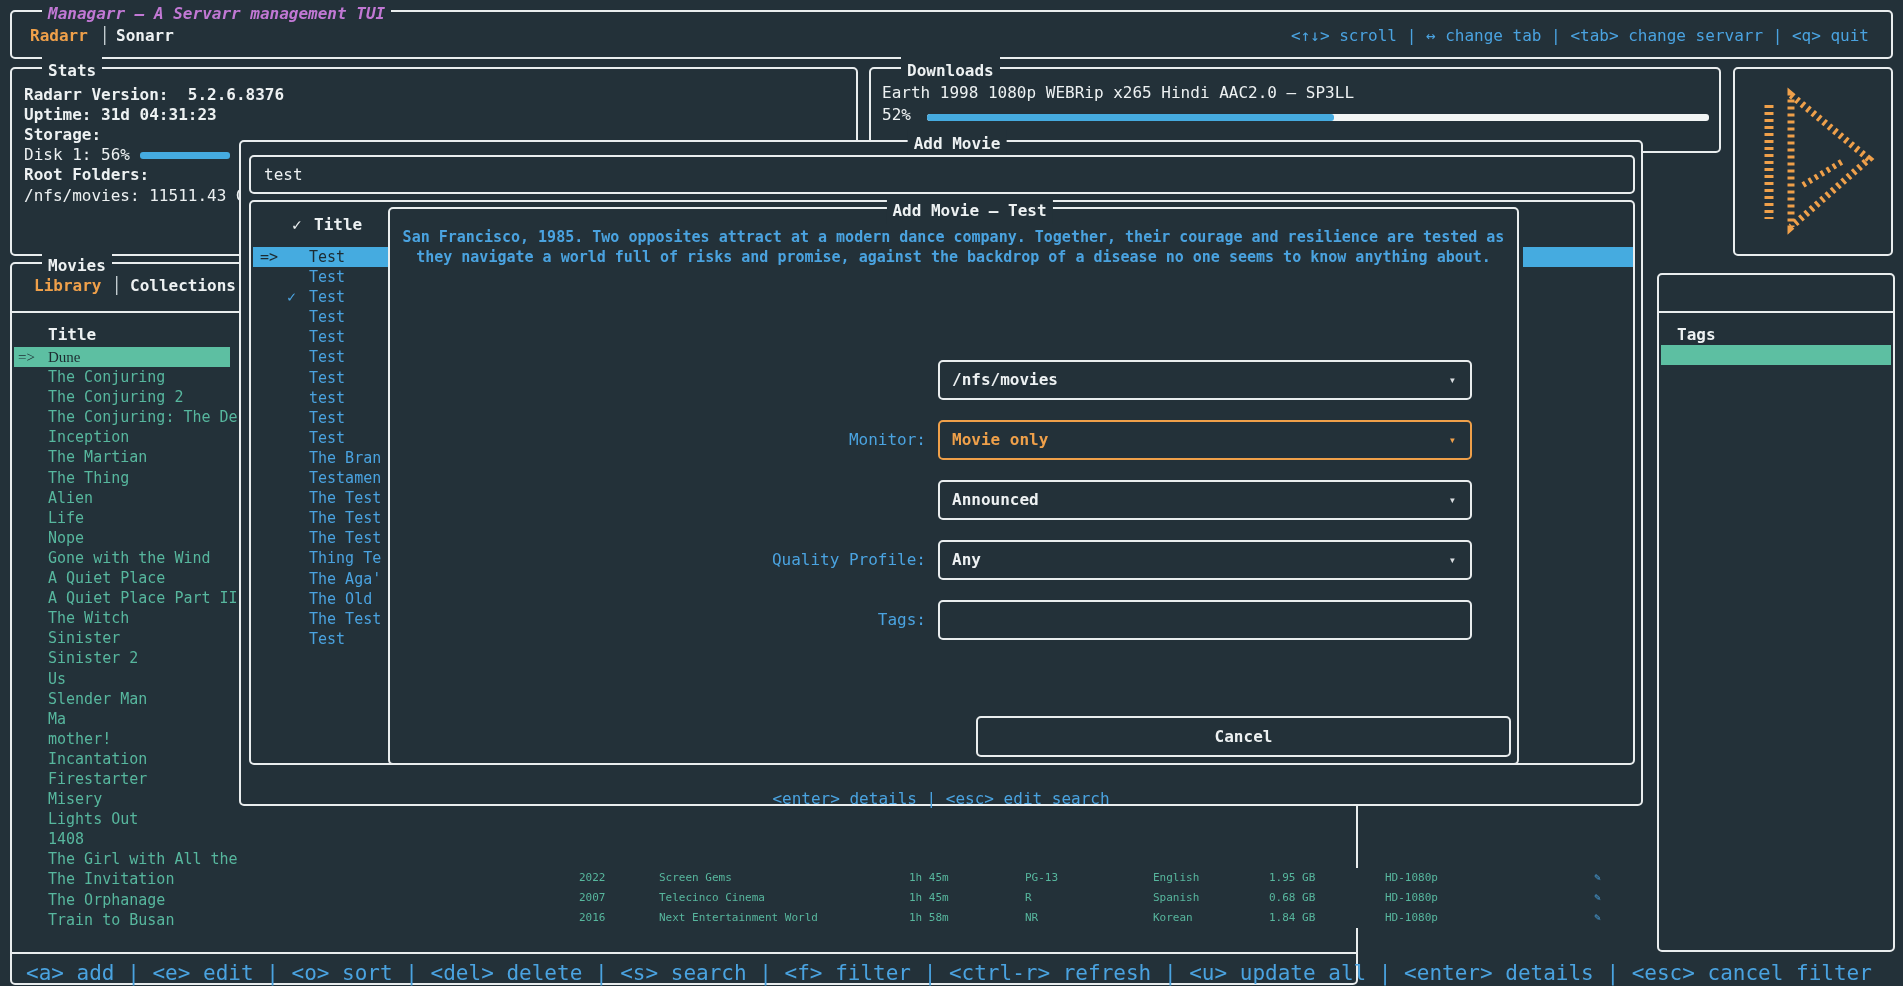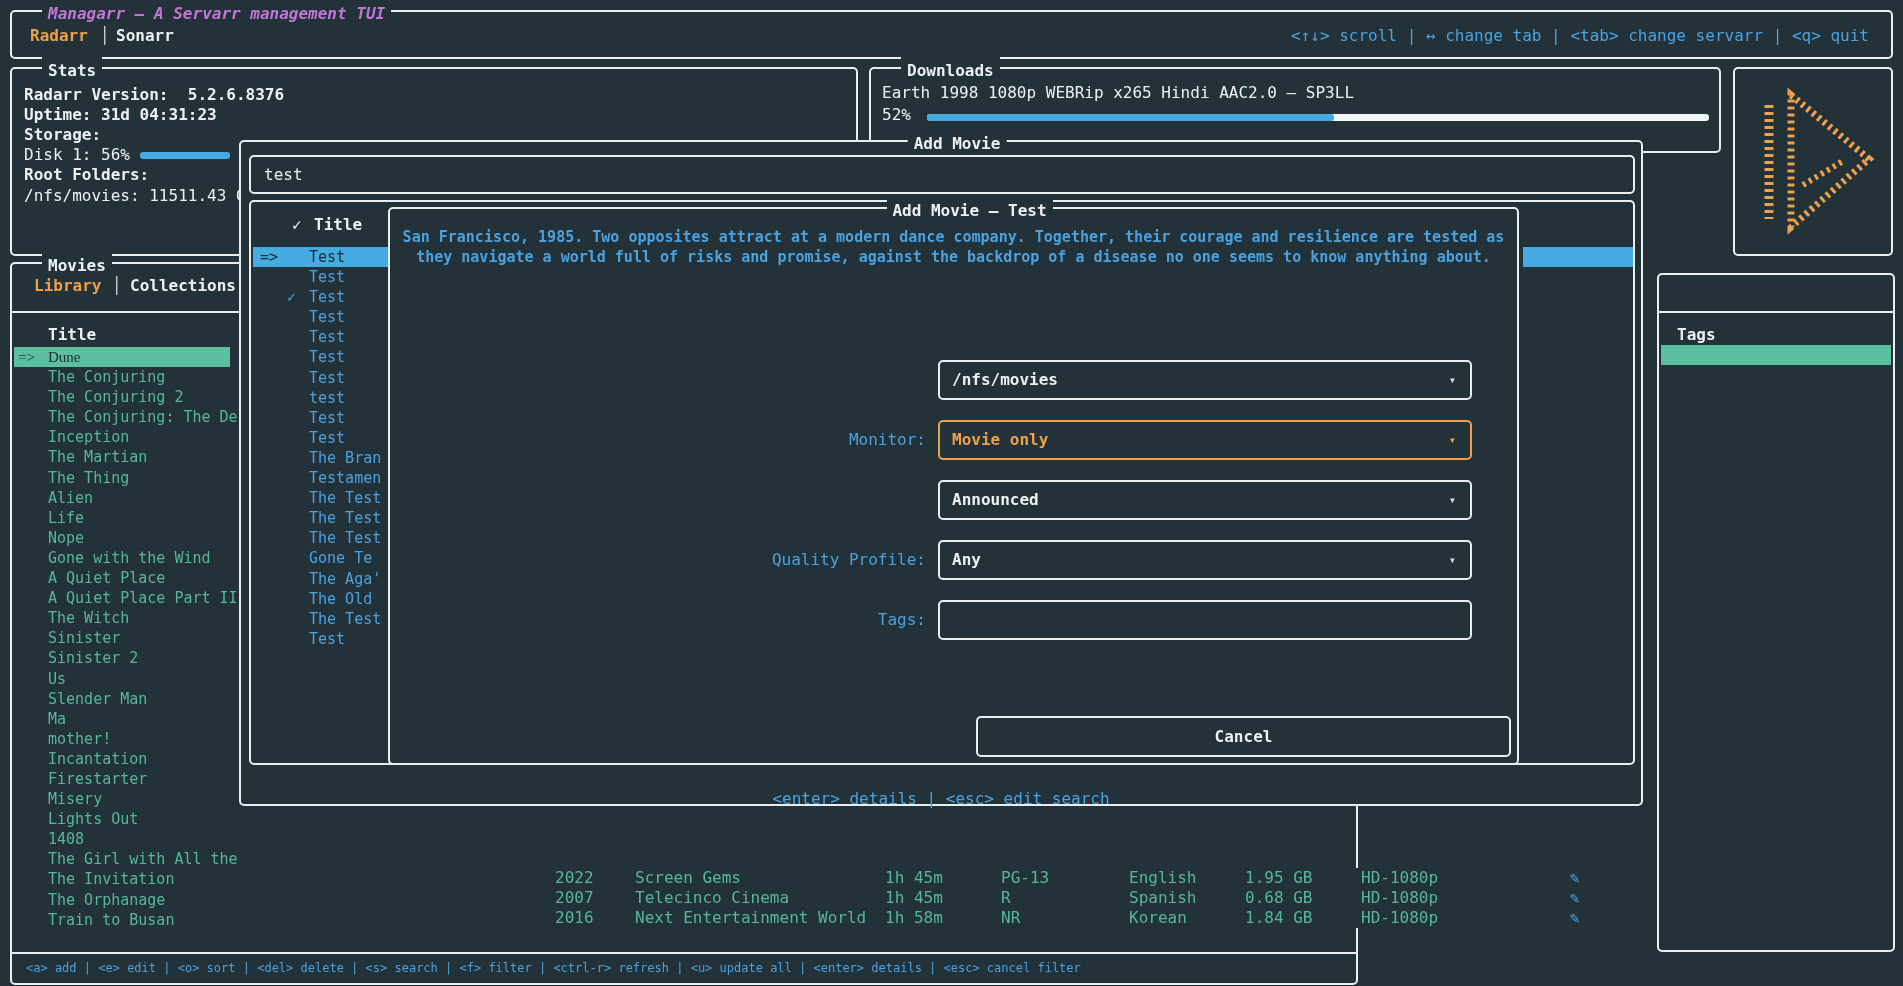--- a/index.html
+++ b/index.html
@@ -28,21 +28,21 @@
   .mrow.selected{background:var(--sel-green);color:var(--dark);font-family:Liberation Serif, serif;}
   
   #result-list{position:absolute;left:2px;top:45px;width:142px;}
   .rrow{height:20.1px;line-height:20.1px;color:var(--blue);font-size:15px;white-space:pre;overflow:hidden;}
   .rrow .pfx{display:inline-block;width:34px;padding-left:7px;}
   .rrow .chk{display:inline-block;width:22px;color:var(--blue);}
   .rrow.selected{background:var(--sel-blue);color:var(--dark);}
   .rrow.selected .chk{color:var(--dark);}
   
   #bottom-rows{position:absolute;left:555px;top:868px;z-index:3;}
-  .trow{display:flex;height:20.1px;line-height:20.1px;color:var(--teal);font-size:16px;background:var(--bg);white-space:pre;}
+  .trow{display:flex;height:20.1px;line-height:20.1px;color:var(--teal);font-size:11px;background:var(--bg);white-space:pre;margin-left:24px;}
   .trow .c-year{width:80px;} .trow .c-studio{width:250px;} .trow .c-runtime{width:116px;}
   .trow .c-cert{width:128px;} .trow .c-lang{width:116px;} .trow .c-size{width:116px;}
   .trow .c-quality{width:152px;} .trow .c-icon{padding-left:57px;color:var(--blue);}
   
   .field-label{position:absolute;left:0;width:536px;text-align:right;color:var(--blue);height:20px;line-height:20px;}
   .dropdown{position:absolute;left:548px;width:534px;height:40px;border:2px solid var(--border);border-radius:5px;line-height:36px;}
   .dropdown .val{position:absolute;left:12px;font-weight:bold;color:var(--fg);white-space:pre;}
   .dropdown .arrow{position:absolute;right:14px;top:0;color:#d8dde0;font-size:12px;}
   .dropdown.focused{border-color:var(--orange);}
   .dropdown.focused .val,.dropdown.focused .arrow{color:var(--orange);}
@@ -124,21 +124,21 @@
         <div class="mrow"><span class="pfx"></span><span>Misery</span></div>
         <div class="mrow"><span class="pfx"></span><span>Lights Out</span></div>
         <div class="mrow"><span class="pfx"></span><span>1408</span></div>
         <div class="mrow"><span class="pfx"></span><span>The Girl with All the</span></div>
         <div class="mrow"><span class="pfx"></span><span>The Invitation</span></div>
         <div class="mrow"><span class="pfx"></span><span>The Orphanage</span></div>
         <div class="mrow"><span class="pfx"></span><span>Train to Busan</span></div>
       </div>
 
     <div class="hline" style="left:0;right:0;top:688px;"></div>
-    <span class="line blue" style="left:14px;top:697px;font-size:12px;">&lt;a&gt; add | &lt;e&gt; edit | &lt;o&gt; sort | &lt;del&gt; delete | &lt;s&gt; search | &lt;f&gt; filter | &lt;ctrl-r&gt; refresh | &lt;u&gt; update all | &lt;enter&gt; details | &lt;esc&gt; cancel filter</span>
+    <span class="line blue" style="left:14px;top:697px;font-size:21px;">&lt;a&gt; add | &lt;e&gt; edit | &lt;o&gt; sort | &lt;del&gt; delete | &lt;s&gt; search | &lt;f&gt; filter | &lt;ctrl-r&gt; refresh | &lt;u&gt; update all | &lt;enter&gt; details | &lt;esc&gt; cancel filter</span>
   </div>
 
   <div id="bottom-rows">
 
   <div class="trow">
         <span class="c-year">2022</span>
         <span class="c-studio">Screen Gems</span>
         <span class="c-runtime">1h 45m</span>
         <span class="c-cert">PG-13</span>
         <span class="c-lang">English</span>
@@ -194,21 +194,21 @@
           <div class="rrow"><span class="pfx"></span><span class="chk"></span><span>Test</span></div>
           <div class="rrow"><span class="pfx"></span><span class="chk"></span><span>Test</span></div>
           <div class="rrow"><span class="pfx"></span><span class="chk"></span><span>test</span></div>
           <div class="rrow"><span class="pfx"></span><span class="chk"></span><span>Test</span></div>
           <div class="rrow"><span class="pfx"></span><span class="chk"></span><span>Test</span></div>
           <div class="rrow"><span class="pfx"></span><span class="chk"></span><span>The Bran</span></div>
           <div class="rrow"><span class="pfx"></span><span class="chk"></span><span>Testamen</span></div>
           <div class="rrow"><span class="pfx"></span><span class="chk"></span><span>The Test</span></div>
           <div class="rrow"><span class="pfx"></span><span class="chk"></span><span>The Test</span></div>
           <div class="rrow"><span class="pfx"></span><span class="chk"></span><span>The Test</span></div>
-          <div class="rrow"><span class="pfx"></span><span class="chk"></span><span>Gone Te</span></div>
+          <div class="rrow"><span class="pfx"></span><span class="chk"></span><span>Thing Te</span></div>
           <div class="rrow"><span class="pfx"></span><span class="chk"></span><span>The Aga'</span></div>
           <div class="rrow"><span class="pfx"></span><span class="chk"></span><span>The Old</span></div>
           <div class="rrow"><span class="pfx"></span><span class="chk"></span><span>The Test</span></div>
           <div class="rrow"><span class="pfx"></span><span class="chk"></span><span>Test</span></div>
         </div>
 
       <div style="position:absolute;left:1272px;top:45px;width:110px;height:20.1px;background:var(--sel-blue);"></div>
     </div>
 
     <div class="box" style="left:147px;top:65px;width:1131px;height:558px;z-index:20;">

